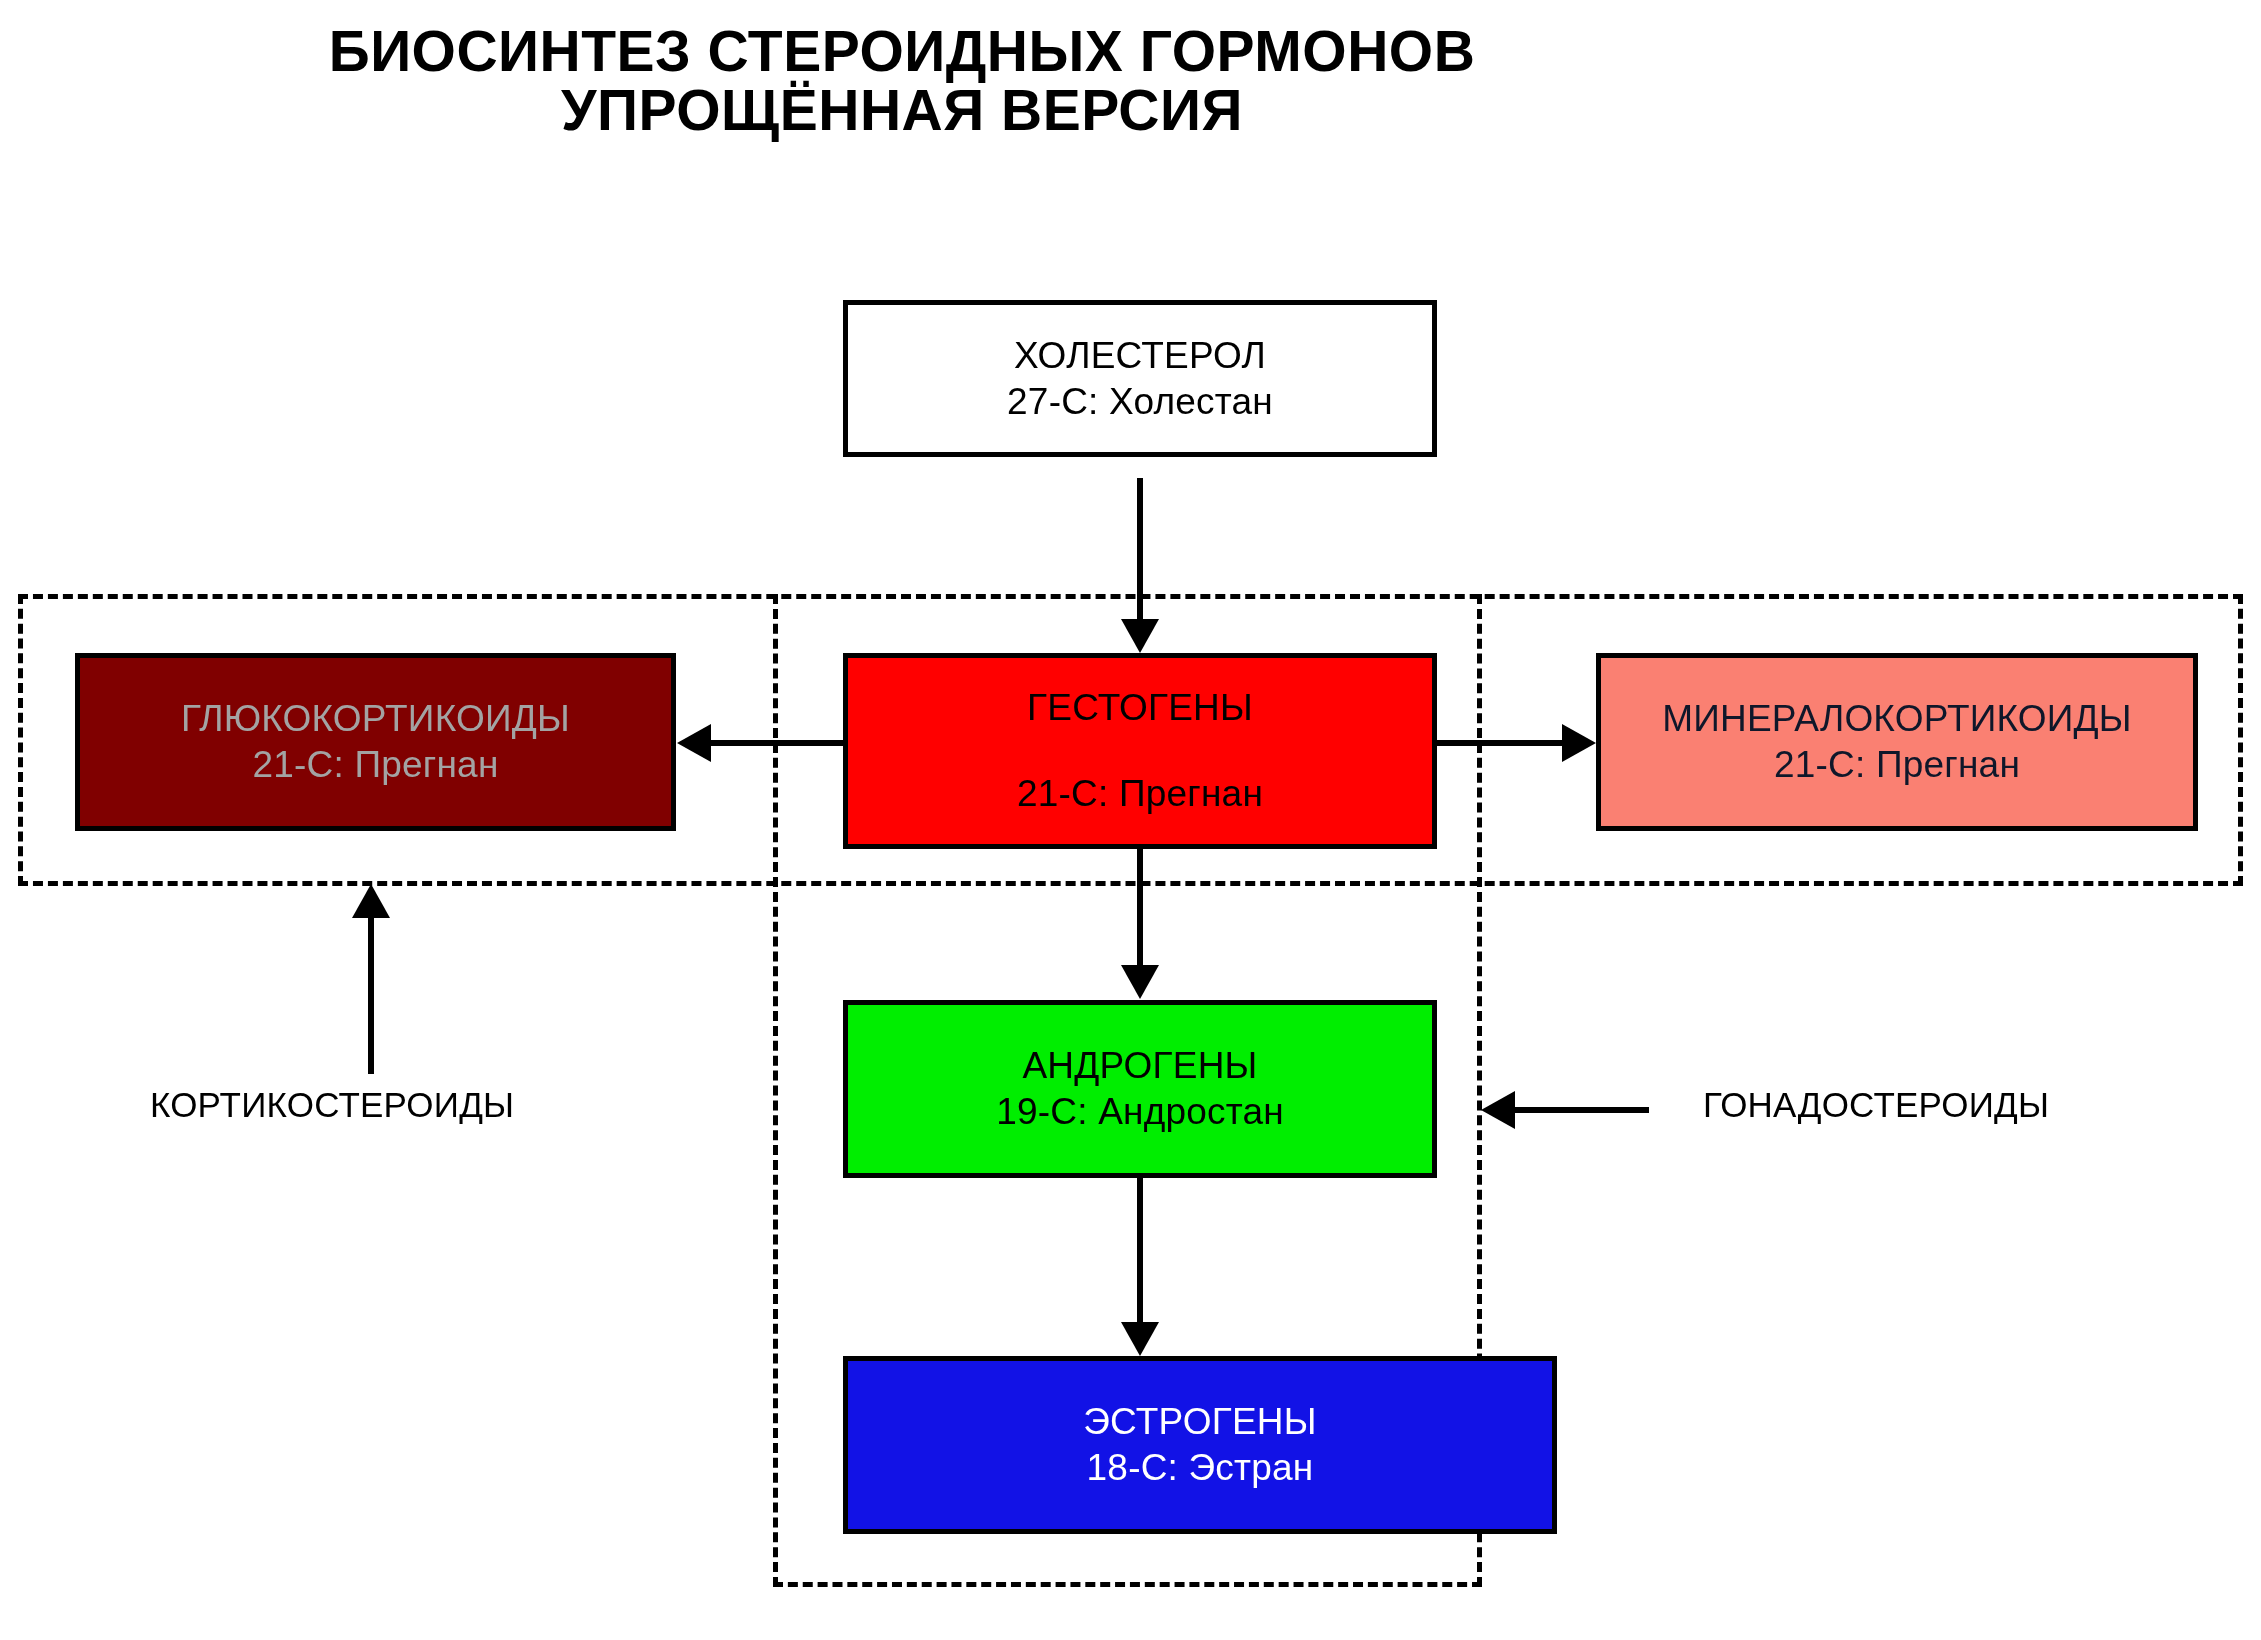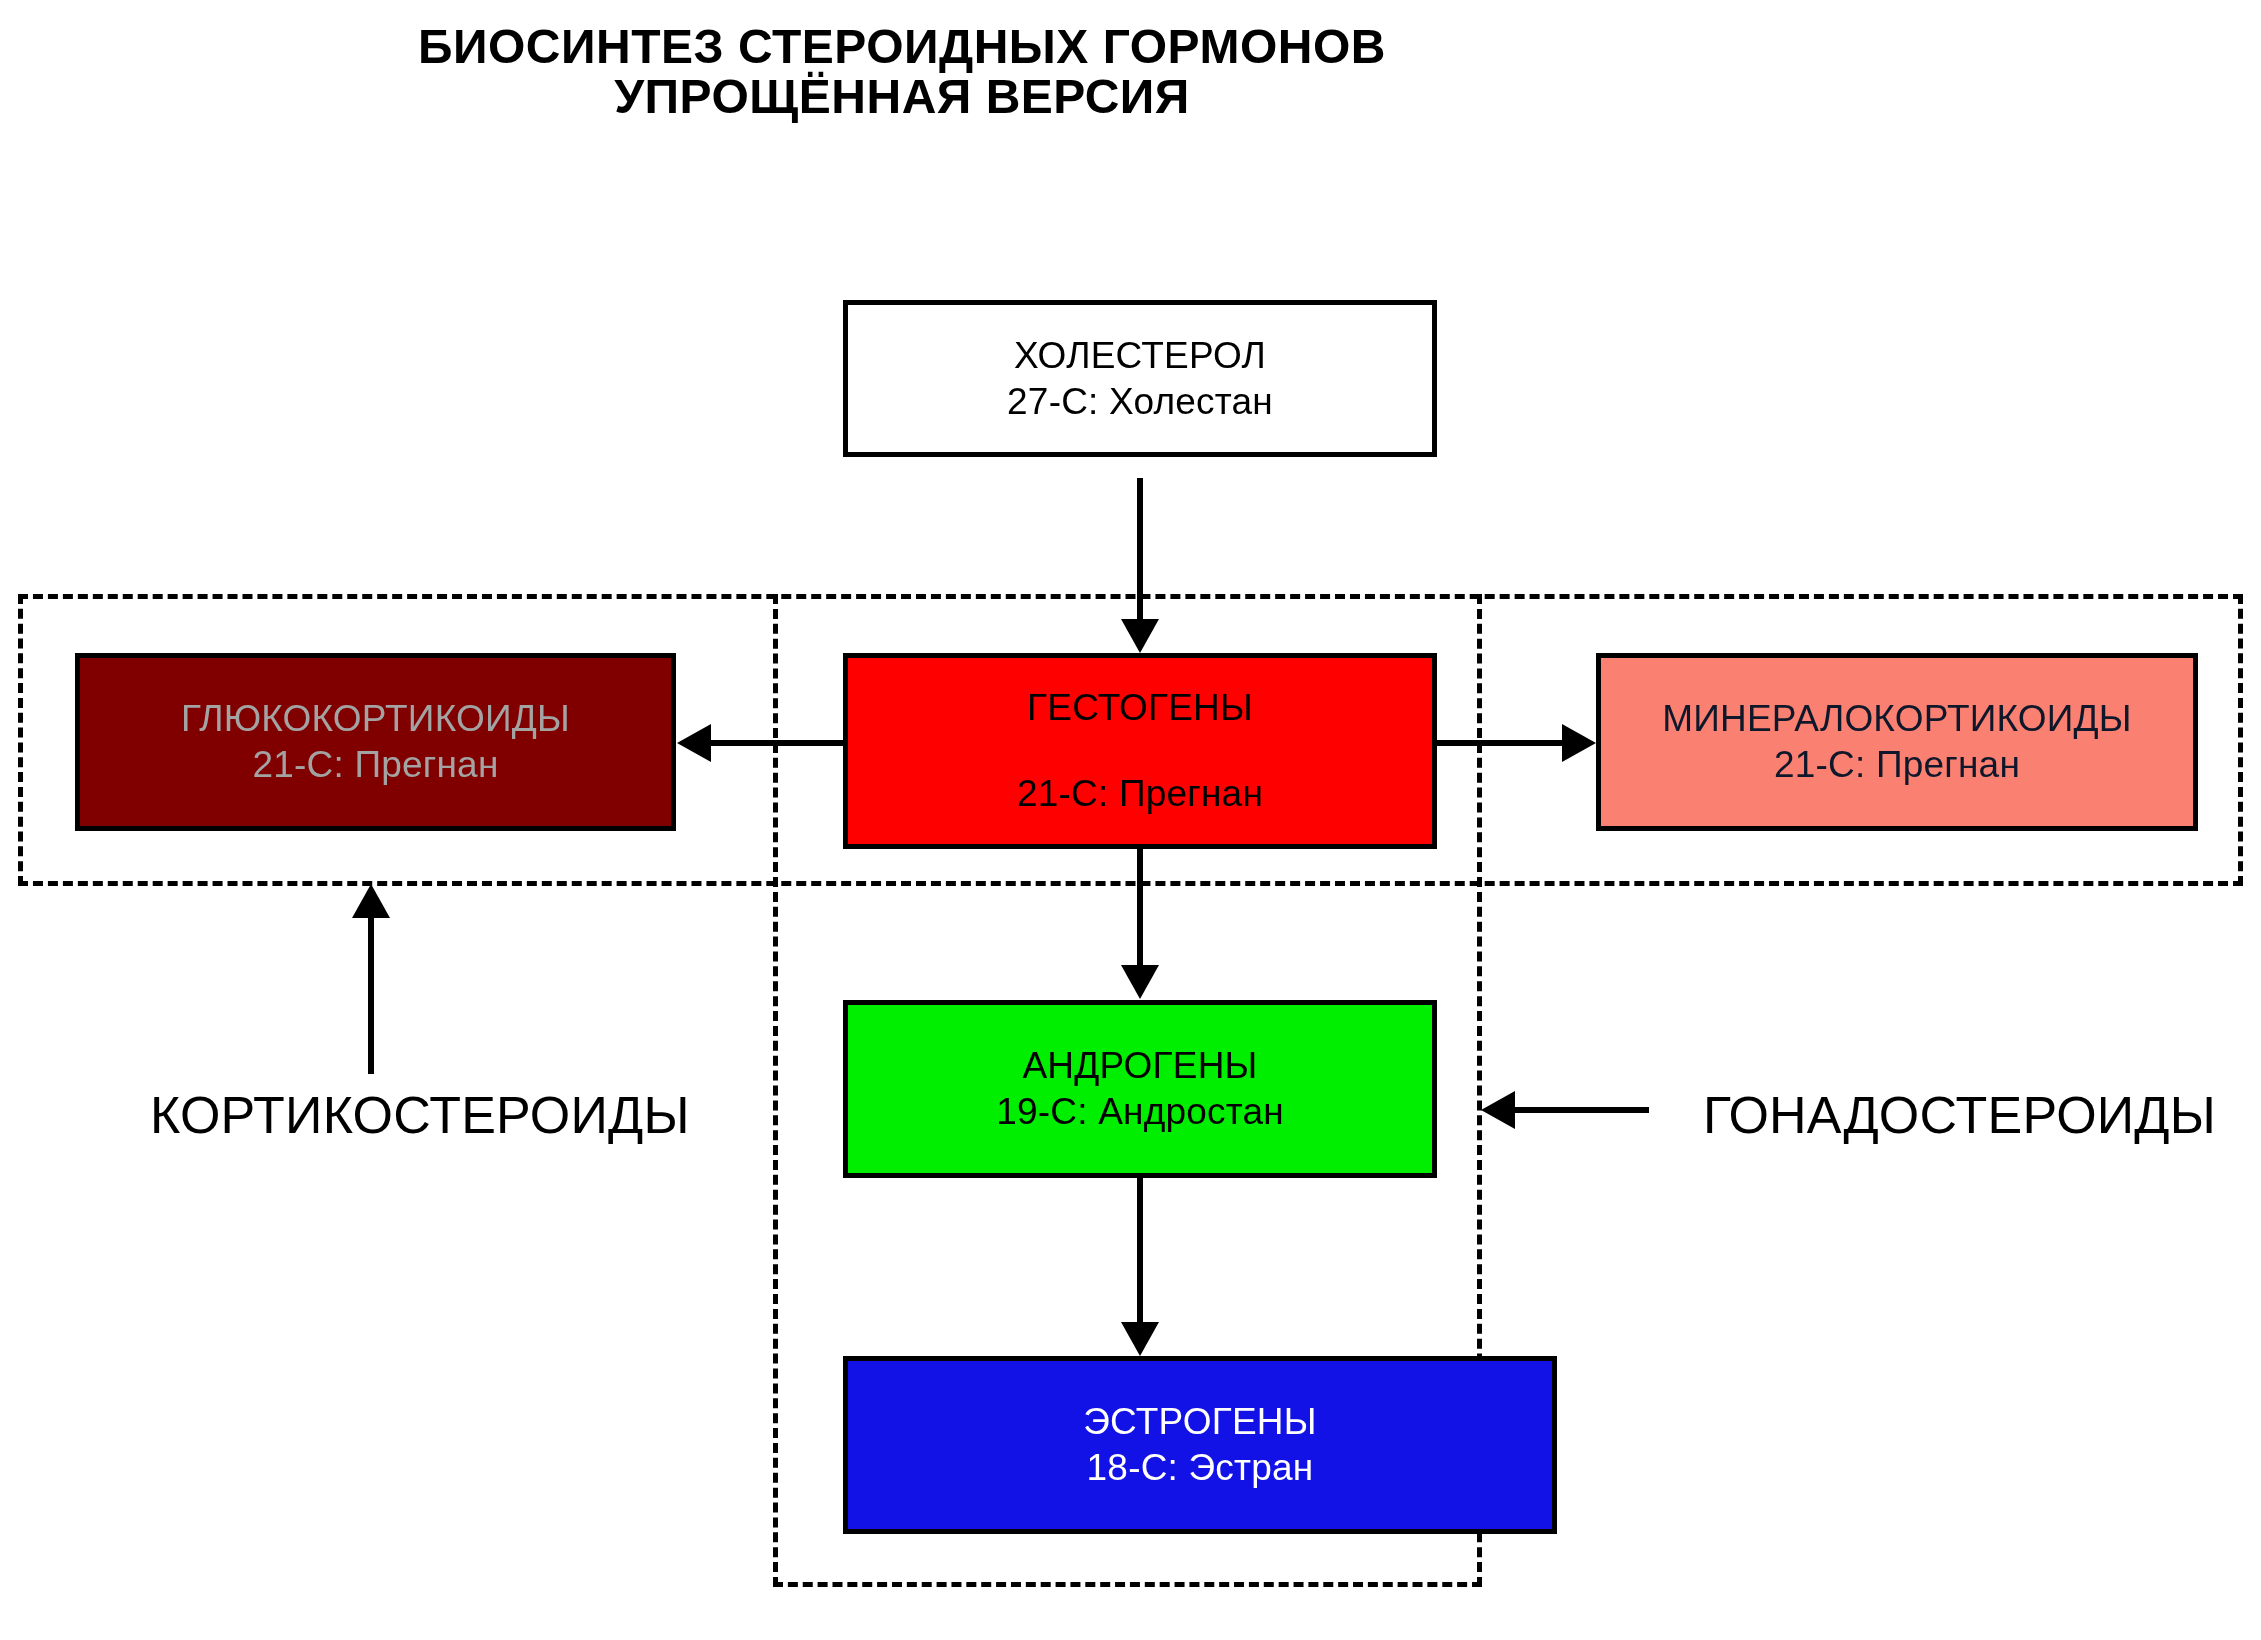--- a/index.html
+++ b/index.html
@@ -20,21 +20,21 @@
   }
 
   
   #title {
     position: absolute;
     left: 0;
     top: 22px;
     width: 1804px;
     text-align: center;
     font-weight: bold;
-    font-size: 48px;
+    font-size: 57px;
     line-height: 1.04;
     letter-spacing: 0.5px;
   }
   #title .tline { display: block; white-space: nowrap; }
 
   
   .dashed-frame {
     position: absolute;
     border: 5px dashed #000000;
     background: transparent;
@@ -153,21 +153,21 @@
   
   #conn6-line  { left: 368px;  top: 916px;  height: 158px; }
   #conn6-arrow { left: 352px;  top: 884px; }
   
   #conn7-line  { left: 1515px; top: 1107px; width: 134px; }
   #conn7-arrow { left: 1481px; top: 1091px; }
 
   
   .group-label {
     position: absolute;
-    font-size: 52px;
+    font-size: 35px;
     white-space: nowrap;
     letter-spacing: 0.2px;
   }
   #label-corticosteroids { left: 150px;  top: 1085px; }
   #label-gonadosteroids  { left: 1703px; top: 1085px; }
 </style>
 </head>
 <body>
 
 <div id="canvas">

